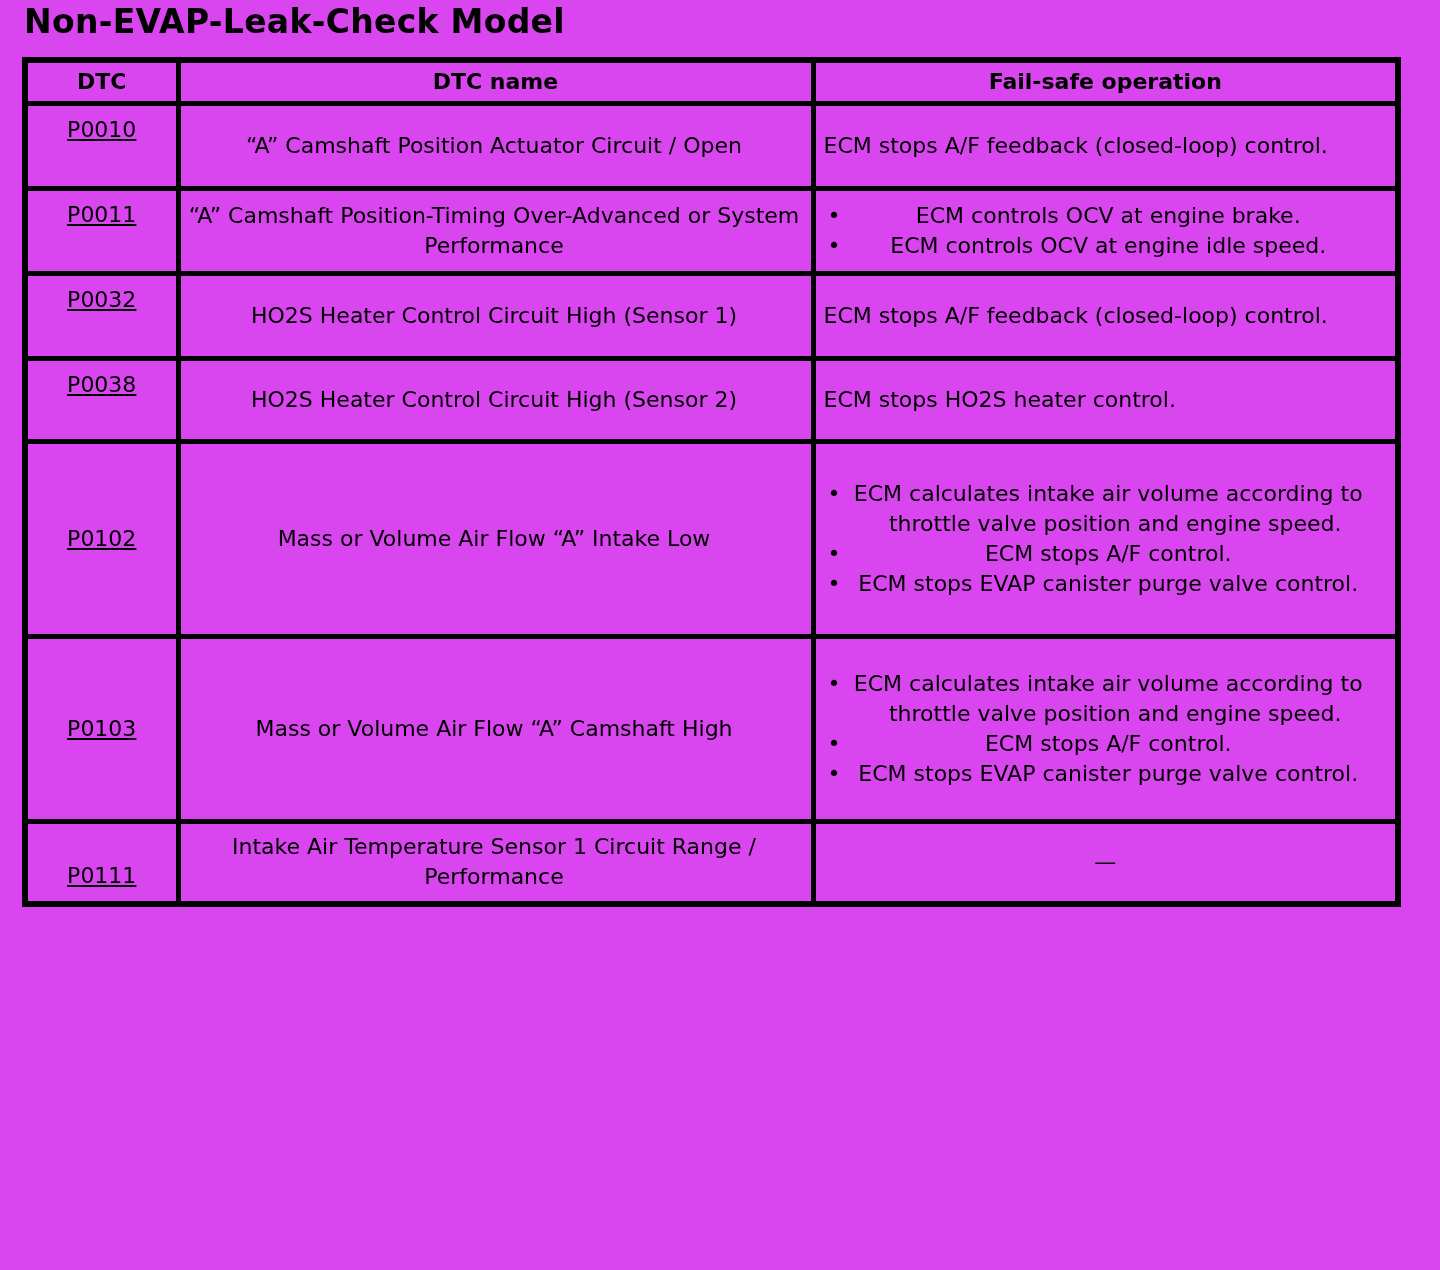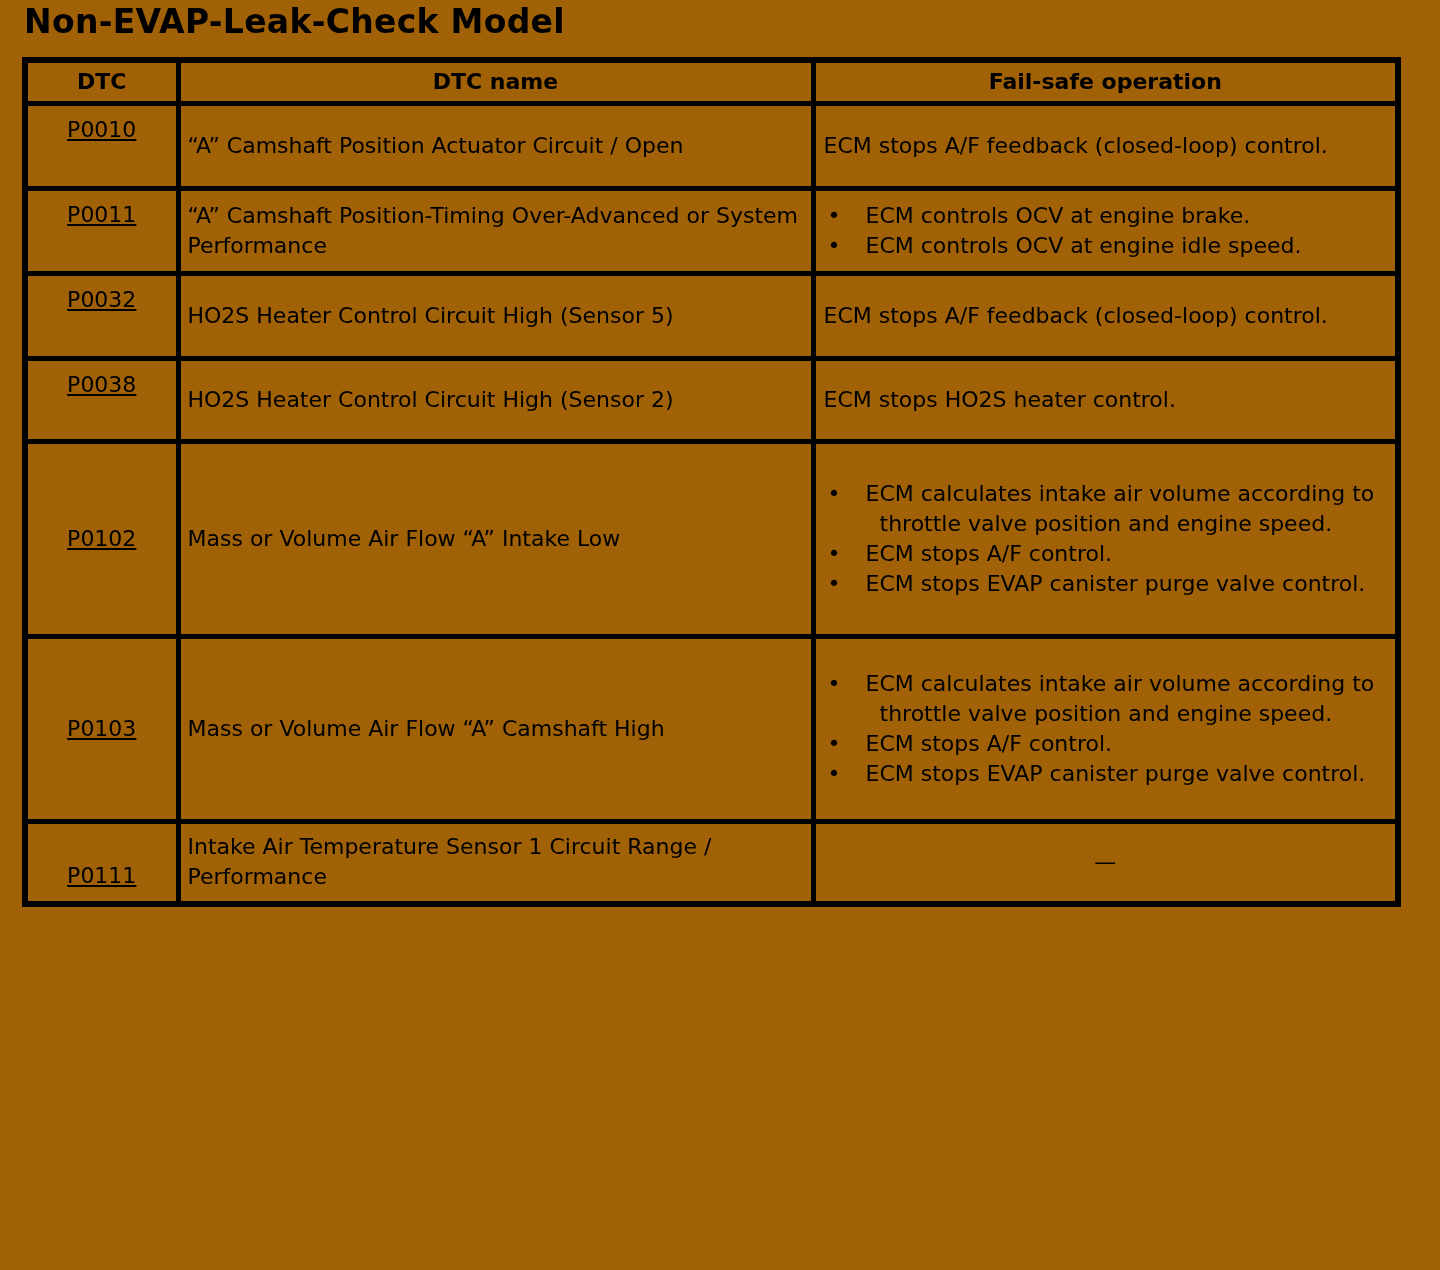--- a/index.html
+++ b/index.html
@@ -6,21 +6,21 @@
     margin: 0;
     padding: 0;
     background: #ffffff;
     color: #000000;
     font-family: "DejaVu Sans", "Liberation Sans", sans-serif;
   }
   .page {
     position: relative;
     width: 1440px;
     height: 1270px;
-    background: #a16207;
+    background: #d946ef;
     overflow: hidden;
   }
   .doc-title {
     margin: 0;
     padding: 2px 0 0 24px;
     font-size: 33px;
     font-weight: bold;
     letter-spacing: 0.3px;
     line-height: 40px;
   }
@@ -51,21 +51,21 @@
     text-align: center;
     padding: 0 4px;
     text-decoration: underline;
   }
   td.va-top    { vertical-align: top;    padding-top: 9px; }
   td.va-mid    { vertical-align: middle; }
   td.va-bottom { vertical-align: bottom; padding-bottom: 10px; }
 
   td.name-cell {
     vertical-align: middle;
-    text-align: left;
+    text-align: center;
     padding: 3px 10px 3px 7px;
   }
   td.fs-text {
     vertical-align: middle;
     text-align: left;
     padding: 3px 10px 3px 8px;
   }
   td.fs-dash {
     vertical-align: middle;
     text-align: center;
@@ -75,22 +75,23 @@
     vertical-align: middle;
     padding: 3px 6px 3px 0;
   }
   td.fs-bullets ul {
     margin: 0;
     padding: 0;
     list-style: none;
   }
   td.fs-bullets li {
     position: relative;
-    padding-left: 64px;
+    padding-left: 26px;
     text-indent: -14px;
+    text-align: center;
   }
   td.fs-bullets li::before {
     content: "\2022";
     position: absolute;
     left: 12px;
     top: 0;
     text-indent: 0;
   }
 </style>
 </head>
@@ -128,21 +129,21 @@
           <li>ECM controls OCV at engine brake.</li>
           <li>ECM controls OCV at engine idle speed.</li>
         </ul>
       </td>
     </tr>
 
 
 
     <tr style="height:85px">
       <td class="dtc-cell va-top">P0032</td>
-      <td class="name-cell">HO2S Heater Control Circuit High (Sensor 5)</td>
+      <td class="name-cell">HO2S Heater Control Circuit High (Sensor 1)</td>
       <td class="fs-text">ECM stops A/F feedback (closed-loop) control.</td>
     </tr>
 
 
     <tr style="height:83px">
       <td class="dtc-cell va-top">P0038</td>
       <td class="name-cell">HO2S Heater Control Circuit High (Sensor 2)</td>
       <td class="fs-text">ECM stops HO2S heater control.</td>
     </tr>
 

